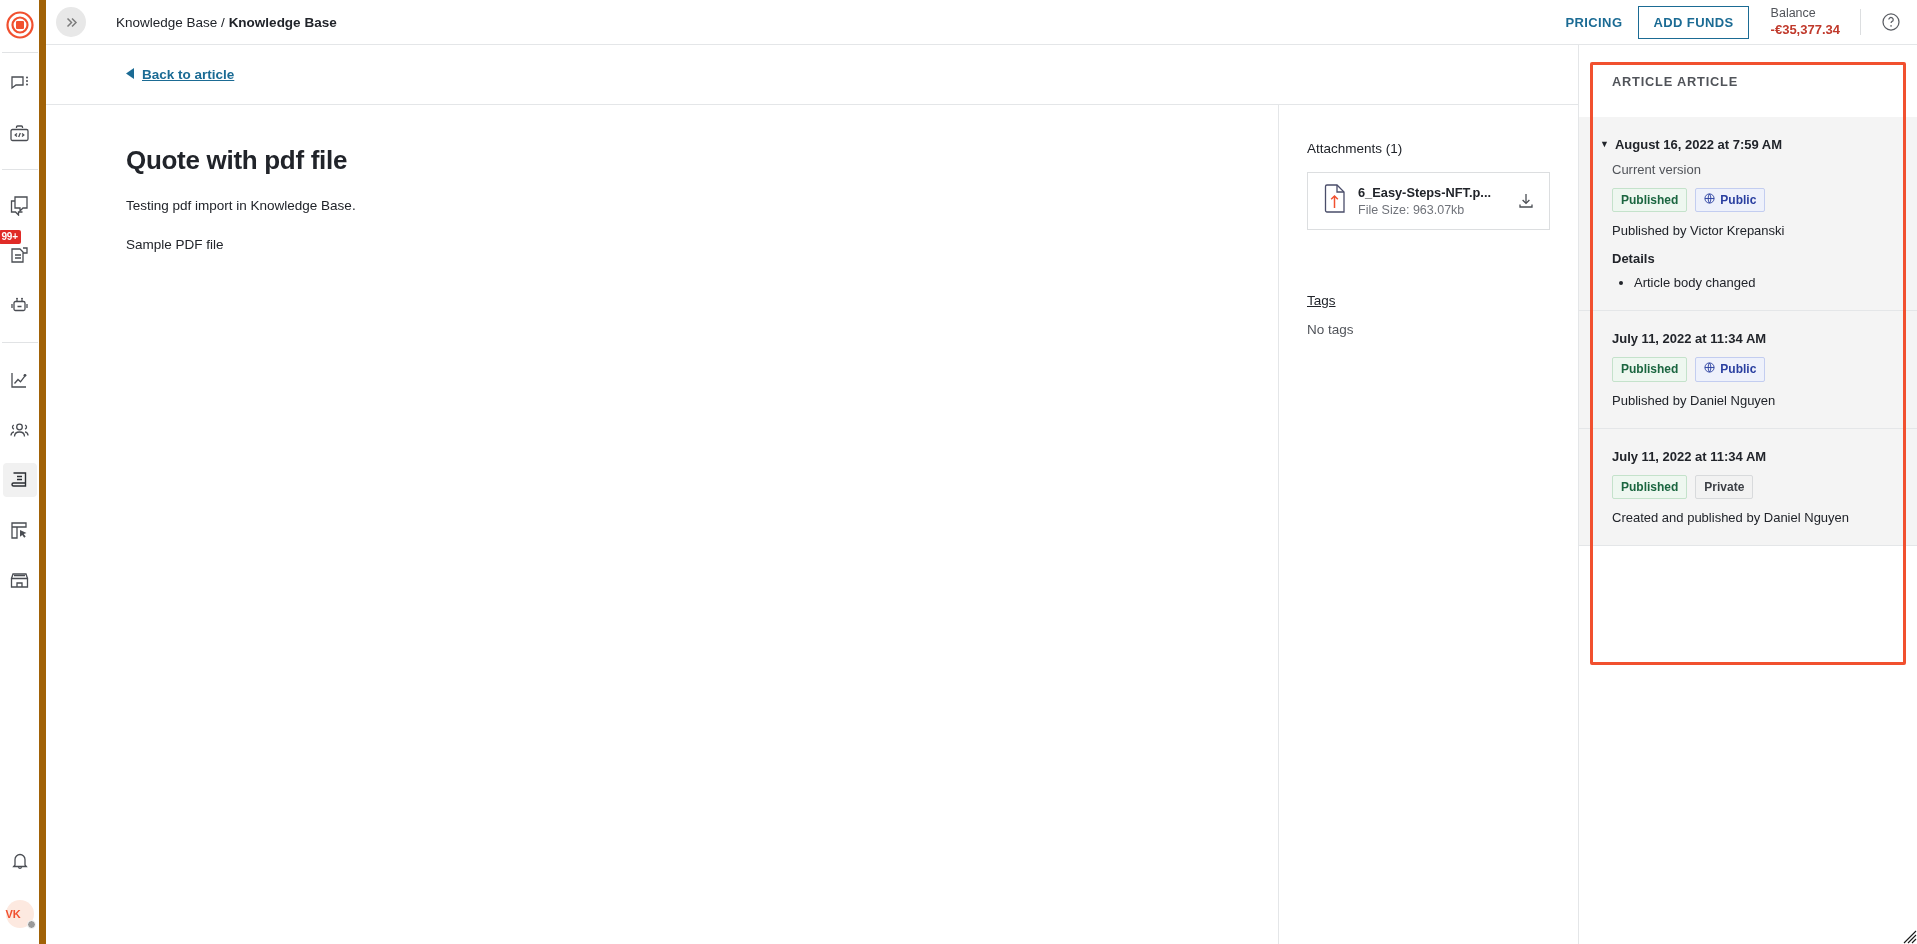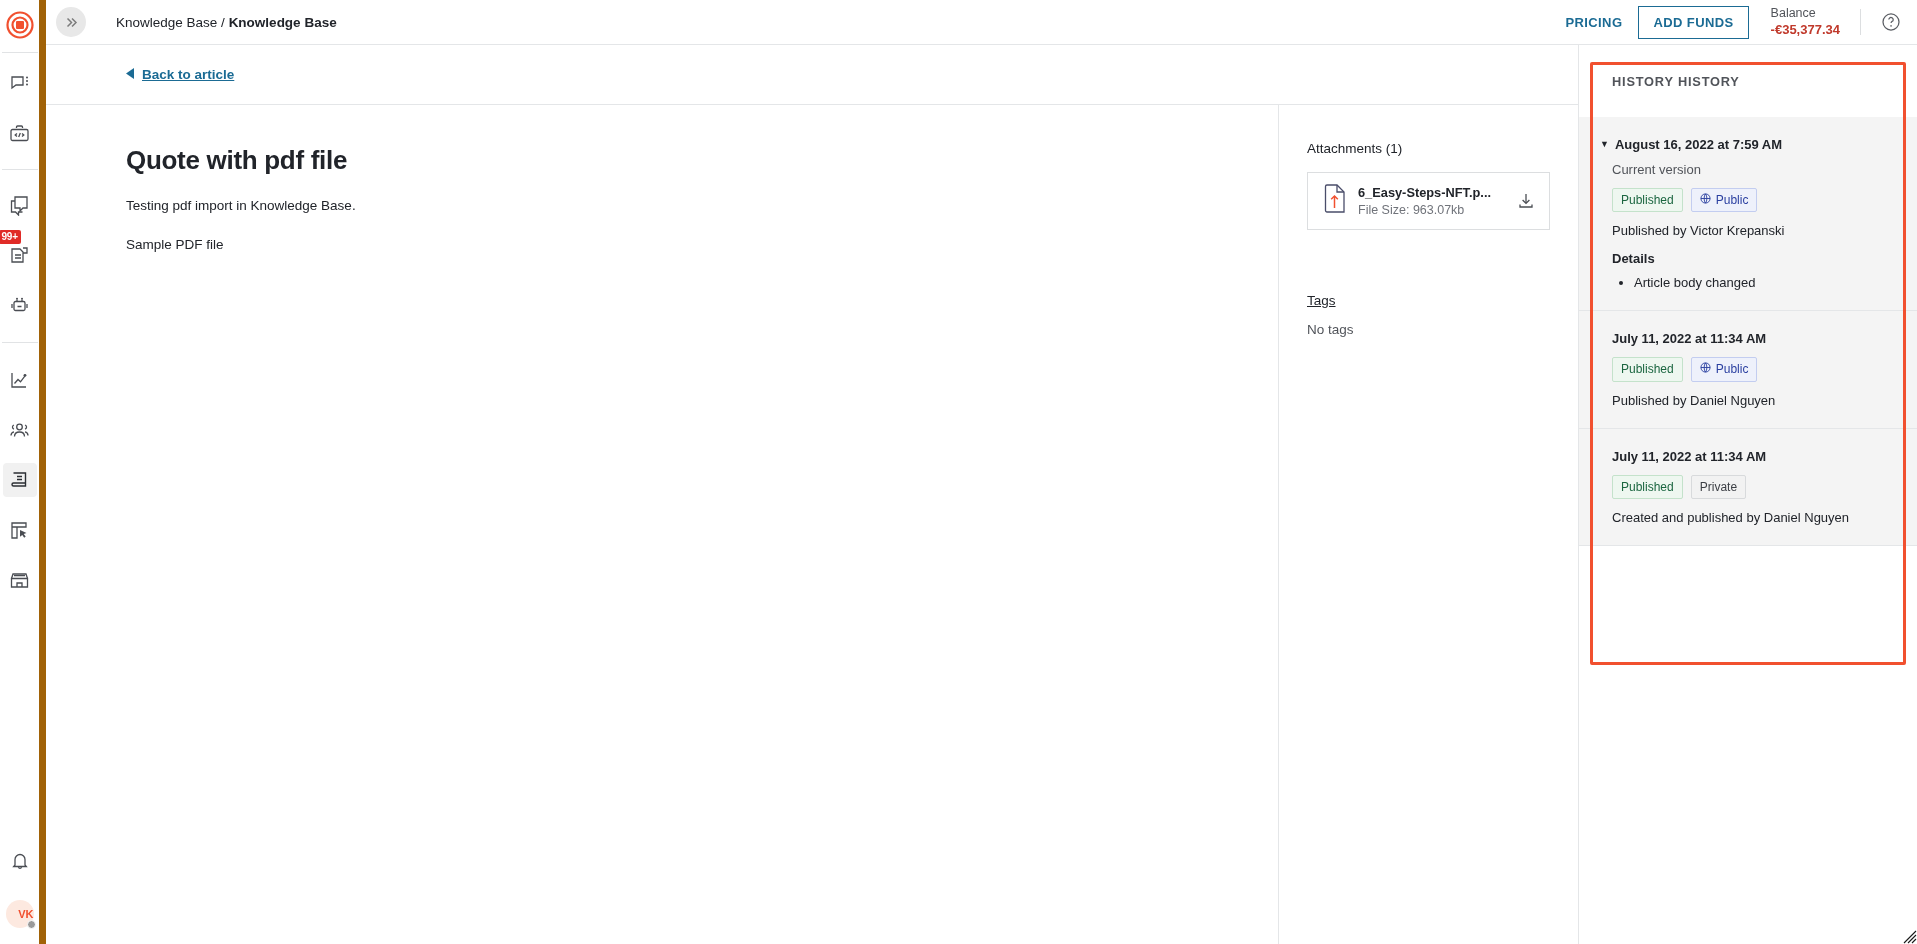--- a/index.html
+++ b/index.html
@@ -44,21 +44,21 @@
     padding: 2px 3px; border-radius: 2px; letter-spacing: -0.2px;
   }
   .rail-bottom {
     margin-top: auto; display: flex; flex-direction: column;
     align-items: center; padding-bottom: 16px;
   }
   .avatar {
     width: 28px; height: 28px; border-radius: 50%;
     background: #fde9e0; color: #f1502f;
     font-size: 11px; font-weight: bold;
-    display: flex; align-items: center; justify-content: flex-end;
+    display: flex; align-items: center; justify-content: flex-start;
     margin-top: 14px; position: relative;
   }
   .avatar-dot {
     position: absolute; right: -2px; bottom: -1px;
     width: 9px; height: 9px; border-radius: 50%;
     background: #9a9a9a; border: 1px solid #fff;
   }
 
   
   .right-of-rail { flex: 1; display: flex; flex-direction: column; min-width: 0; }
@@ -162,21 +162,21 @@
   .hist-entry:last-child { border-bottom: none; }
   .hist-entry.tail { background: #fff; height: 52px; padding: 0; border-bottom: none; }
   .hist-date {
     font-size: 13px; font-weight: bold; color: #21242a;
     display: flex; align-items: center; gap: 6px;
   }
   .caret { color: #21242a; font-size: 9px; line-height: 1; margin-left: -12px; }
   .hist-sub { font-size: 13px; color: #51545a; margin-top: 10px; }
   .badges { display: flex; gap: 8px; margin-top: 11px; }
   .badge {
-    font-size: 12px; font-weight: normal;
+    font-size: 12px; font-weight: bold;
     padding: 4px 8px; border-radius: 2px;
     display: inline-flex; align-items: center; gap: 5px;
     line-height: 1.2;
   }
   .badge.published { background: #eef7f0; border: 1px solid #c4e2cb; color: #1b6640; }
   .badge.public { background: #eef1fb; border: 1px solid #c3cdf0; color: #2a3fa0; }
   .badge.private { background: #f2f2f2; border: 1px solid #d8dadc; color: #3c3f45; }
   .hist-by { font-size: 13px; color: #21242a; margin-top: 11px; }
   .hist-details-h { font-size: 13px; font-weight: bold; color: #21242a; margin-top: 13px; }
   .hist-bullets { margin: 9px 0 0 0; padding-left: 22px; }
@@ -387,21 +387,21 @@
             <div class="tags-h">Tags</div>
             <div class="tags-v">No tags</div>
           </div>
         </div>
       </div>
 
       <div class="history-col">
         <div class="hist-highlight"></div>
 
         <div class="hist-head">
-          <span class="hist-title">HISTORY HISTORY</span>
+          <span class="hist-title">ARTICLE ARTICLE</span>
         </div>
 
         <div class="hist-list">
 
           <div class="hist-entry">
             <div class="hist-date">
               <span class="caret">▼</span>
               <span>August 16, 2022 at 7:59 AM</span>
             </div>
             <div class="hist-sub">Current version</div>

